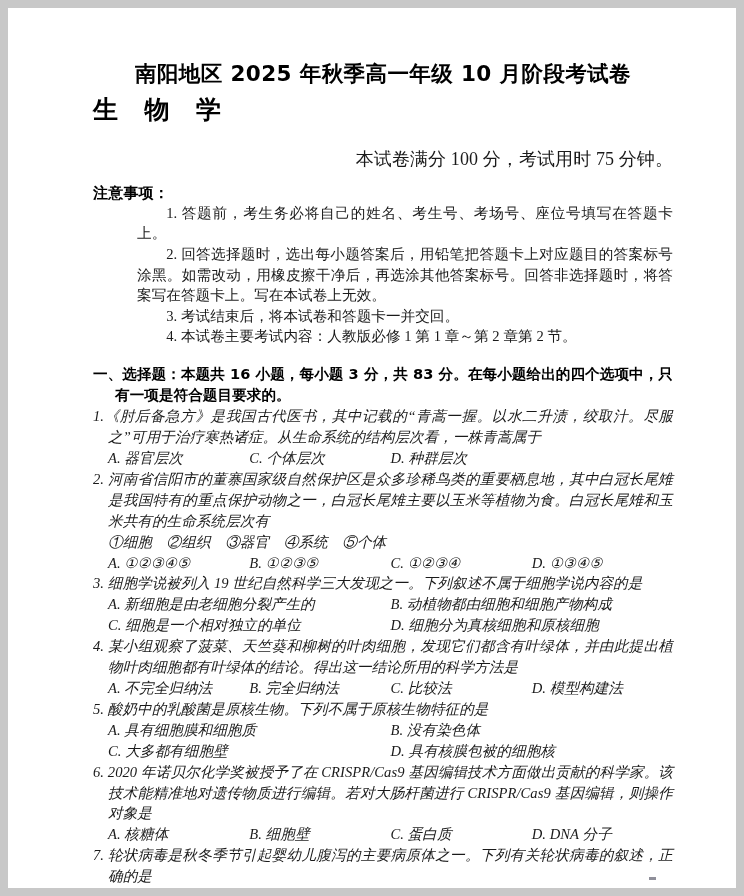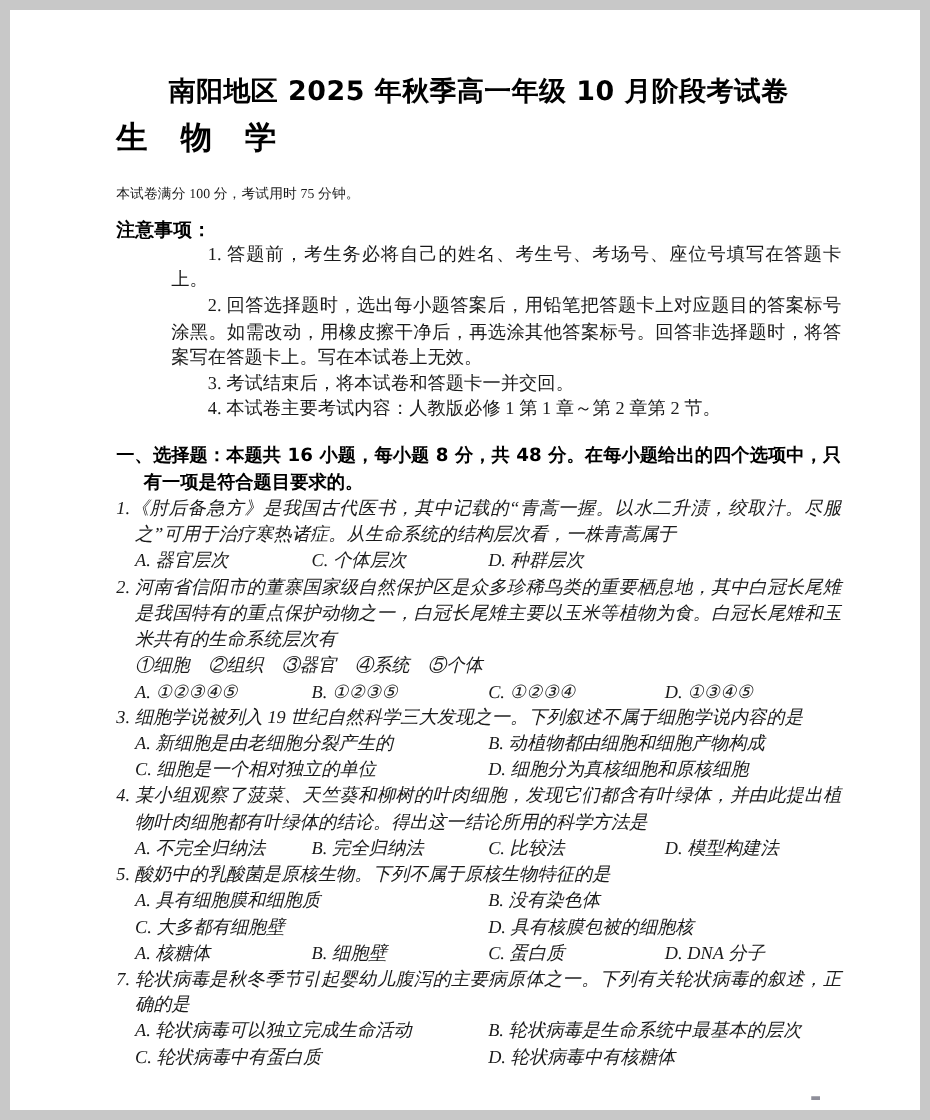--- a/index.html
+++ b/index.html
@@ -49,22 +49,22 @@
     font-weight: bold;
     font-size: 25px;
     letter-spacing: 0.5px;
     color: #000;
     line-height: 1.2;
   }
   .subject-title span.sp { display: inline-block; width: 26px; }
 
   .scorenote {
     margin-top: 22px;
-    text-align: left;
-    font-size: 11px;
+    text-align: right;
+    font-size: 18px;
     color: #1a1a1a;
     letter-spacing: 0.1px;
   }
 
   
   .notice-head {
     margin-top: 13px;
     font-family: "DejaVu Sans", "Liberation Sans", sans-serif;
     font-weight: bold;
     font-size: 15px;
@@ -164,21 +164,21 @@
     <div class="scorenote">本试卷满分 100 分，考试用时 75 分钟。</div>
 
     <div class="notice-head">注意事项：</div>
     <div class="notice-body">
       <p>1. 答题前，考生务必将自己的姓名、考生号、考场号、座位号填写在答题卡上。</p>
       <p>2. 回答选择题时，选出每小题答案后，用铅笔把答题卡上对应题目的答案标号涂黑。如需改动，用橡皮擦干净后，再选涂其他答案标号。回答非选择题时，将答案写在答题卡上。写在本试卷上无效。</p>
       <p>3. 考试结束后，将本试卷和答题卡一并交回。</p>
       <p>4. 本试卷主要考试内容：人教版必修 1 第 1 章～第 2 章第 2 节。</p>
     </div>
 
-    <div class="section-head">一、选择题：本题共 16 小题，每小题 8 分，共 48 分。在每小题给出的四个选项中，只有一项是符合题目要求的。</div>
+    <div class="section-head">一、选择题：本题共 16 小题，每小题 3 分，共 83 分。在每小题给出的四个选项中，只有一项是符合题目要求的。</div>
 
     <div class="qlist">
 
       <div class="q">
         <p class="q-stem">1.《肘后备急方》是我国古代医书，其中记载的“青蒿一握。以水二升渍，绞取汁。尽服之”可用于治疗寒热诸症。从生命系统的结构层次看，一株青蒿属于</p>
         <div class="opts cols4">
           <span class="opt">A. 器官层次</span>
           <span class="opt">C. 个体层次</span>
           <span class="opt">D. 种群层次</span>
         </div>
@@ -223,20 +223,21 @@
           <span class="opt">A. 具有细胞膜和细胞质</span>
           <span class="opt">B. 没有染色体</span>
         </div>
         <div class="opts cols2">
           <span class="opt">C. 大多都有细胞壁</span>
           <span class="opt">D. 具有核膜包被的细胞核</span>
         </div>
       </div>
 
       <div class="q">
+        <p class="q-stem">6. 2020 年诺贝尔化学奖被授予了在 CRISPR/Cas9 基因编辑技术方面做出贡献的科学家。该技术能精准地对遗传物质进行编辑。若对大肠杆菌进行 CRISPR/Cas9 基因编辑，则操作对象是</p>
         <div class="opts cols4">
           <span class="opt">A. 核糖体</span>
           <span class="opt">B. 细胞壁</span>
           <span class="opt">C. 蛋白质</span>
           <span class="opt">D. DNA 分子</span>
         </div>
       </div>
 
       <div class="q">
         <p class="q-stem">7. 轮状病毒是秋冬季节引起婴幼儿腹泻的主要病原体之一。下列有关轮状病毒的叙述，正确的是</p>

